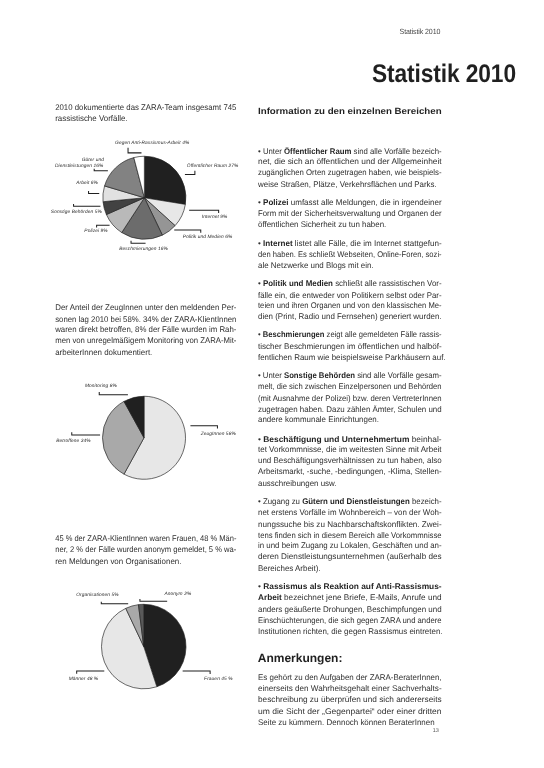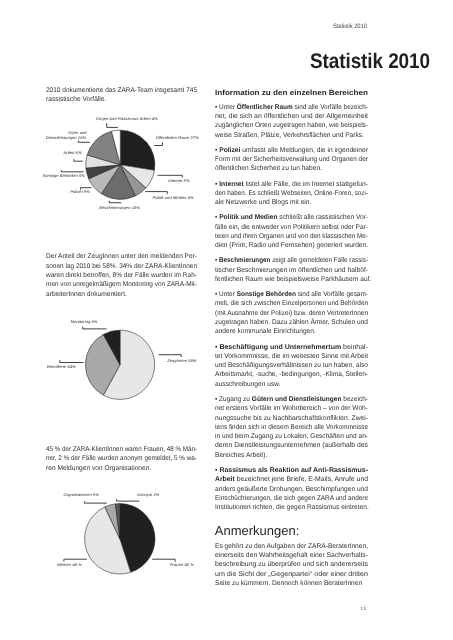--- a/index.html
+++ b/index.html
@@ -14,21 +14,21 @@
   .pageno{position:absolute;top:607.0px;left:360.6px;font-size:4.6px;color:#58595b;line-height:4.2px;}
   .colL{position:absolute;left:45.8px;width:151px;}
   .colR{position:absolute;left:214.8px;top:89.2px;width:153px;}
   .ln{font-size:6.85px;line-height:9.3px;color:#332f30;white-space:nowrap;
       transform-origin:0 0;}
   .hl{font-size:7.5px;line-height:8.5px;font-weight:bold;color:#231f20;
       white-space:nowrap;transform-origin:0 0;}
   .lnw{height:9.3px;overflow:visible;}
   .hlw{height:8.5px;overflow:visible;}
   .para{margin-bottom:5.9px;}
-  .notehead{font-weight:normal;font-size:13px;line-height:8.5px;margin:14.5px 0 6.3px 0;color:#231f20;}
+  .notehead{font-weight:bold;font-size:10px;line-height:8.5px;margin:14.5px 0 6.3px 0;color:#231f20;}
   b{font-weight:bold;color:#231f20;}
   svg{display:block;overflow:visible;}
   .plab{font-size:4.0px;font-style:italic;fill:#2b2829;font-family:"Liberation Sans",sans-serif;letter-spacing:0.08px;}
 </style>
 </head>
 <body>
 
 <div class="page">
 
   <div class="runhead">Statistik 2010</div>
@@ -67,21 +67,21 @@
         </div>
         <div class="lnw">
           <div class="ln" style="width: 162.828px; transform: scaleX(0.92736);">ner, 2 % der Fälle wurden anonym gemeldet, 5 % wa-</div>
         </div>
         <div class="lnw">
           <div class="ln" style="width: 108.812px; transform: scaleX(0.96689);">ren Meldungen von Organisationen.</div>
         </div>
       </div>
     </div>
   <div class="colR" id="colR">
-      <div style="margin-bottom: 5px;">
+      <div style="margin-bottom: 24px;">
         <div class="hlw">
           <div class="hl" style="width: 141.688px; transform: scaleX(1.07984);">Information zu den einzelnen Bereichen</div>
         </div>
       </div>
       <div class="para">
         <div class="lnw">
           <div class="ln" style="width: 161.781px; transform: scaleX(0.94572);">• Unter <b>Öffentlicher Raum</b> sind alle Vorfälle bezeich-</div>
         </div>
         <div class="lnw">
           <div class="ln" style="width: 150.547px; transform: scaleX(1.01629);">net, die sich an öffentlichen und der Allgemeinheit</div>

